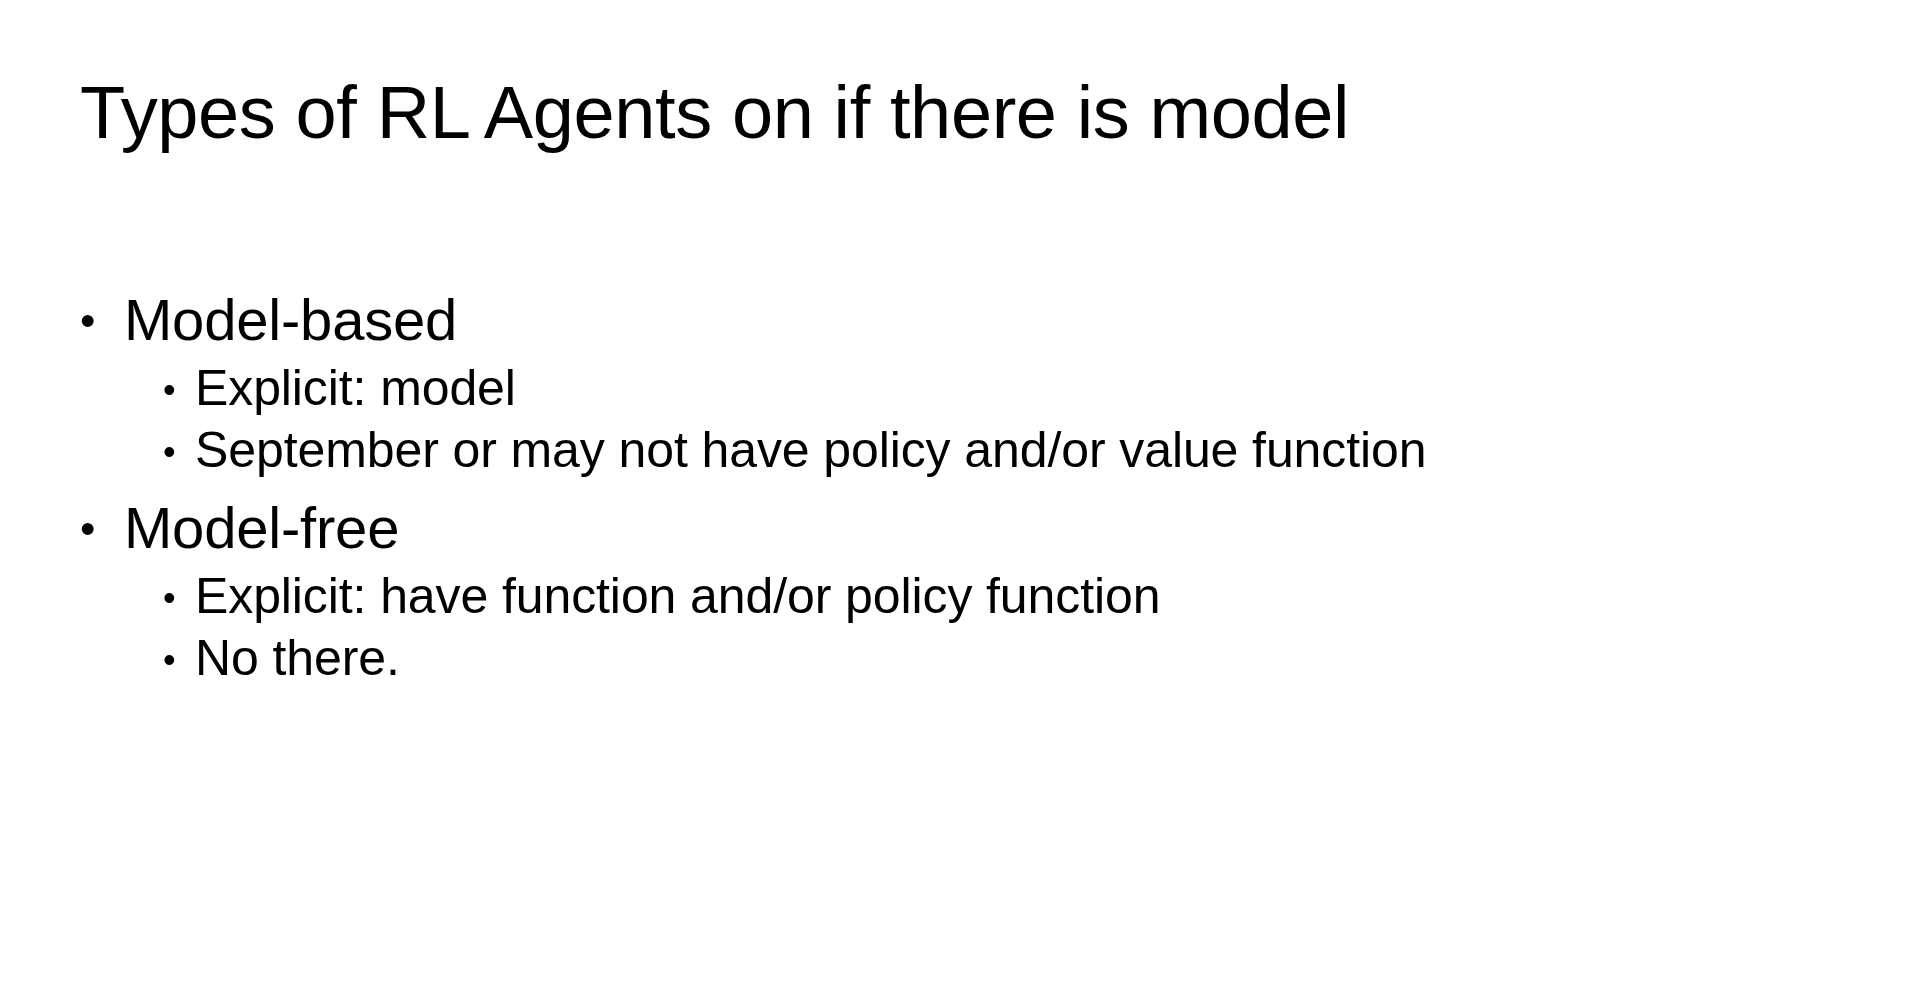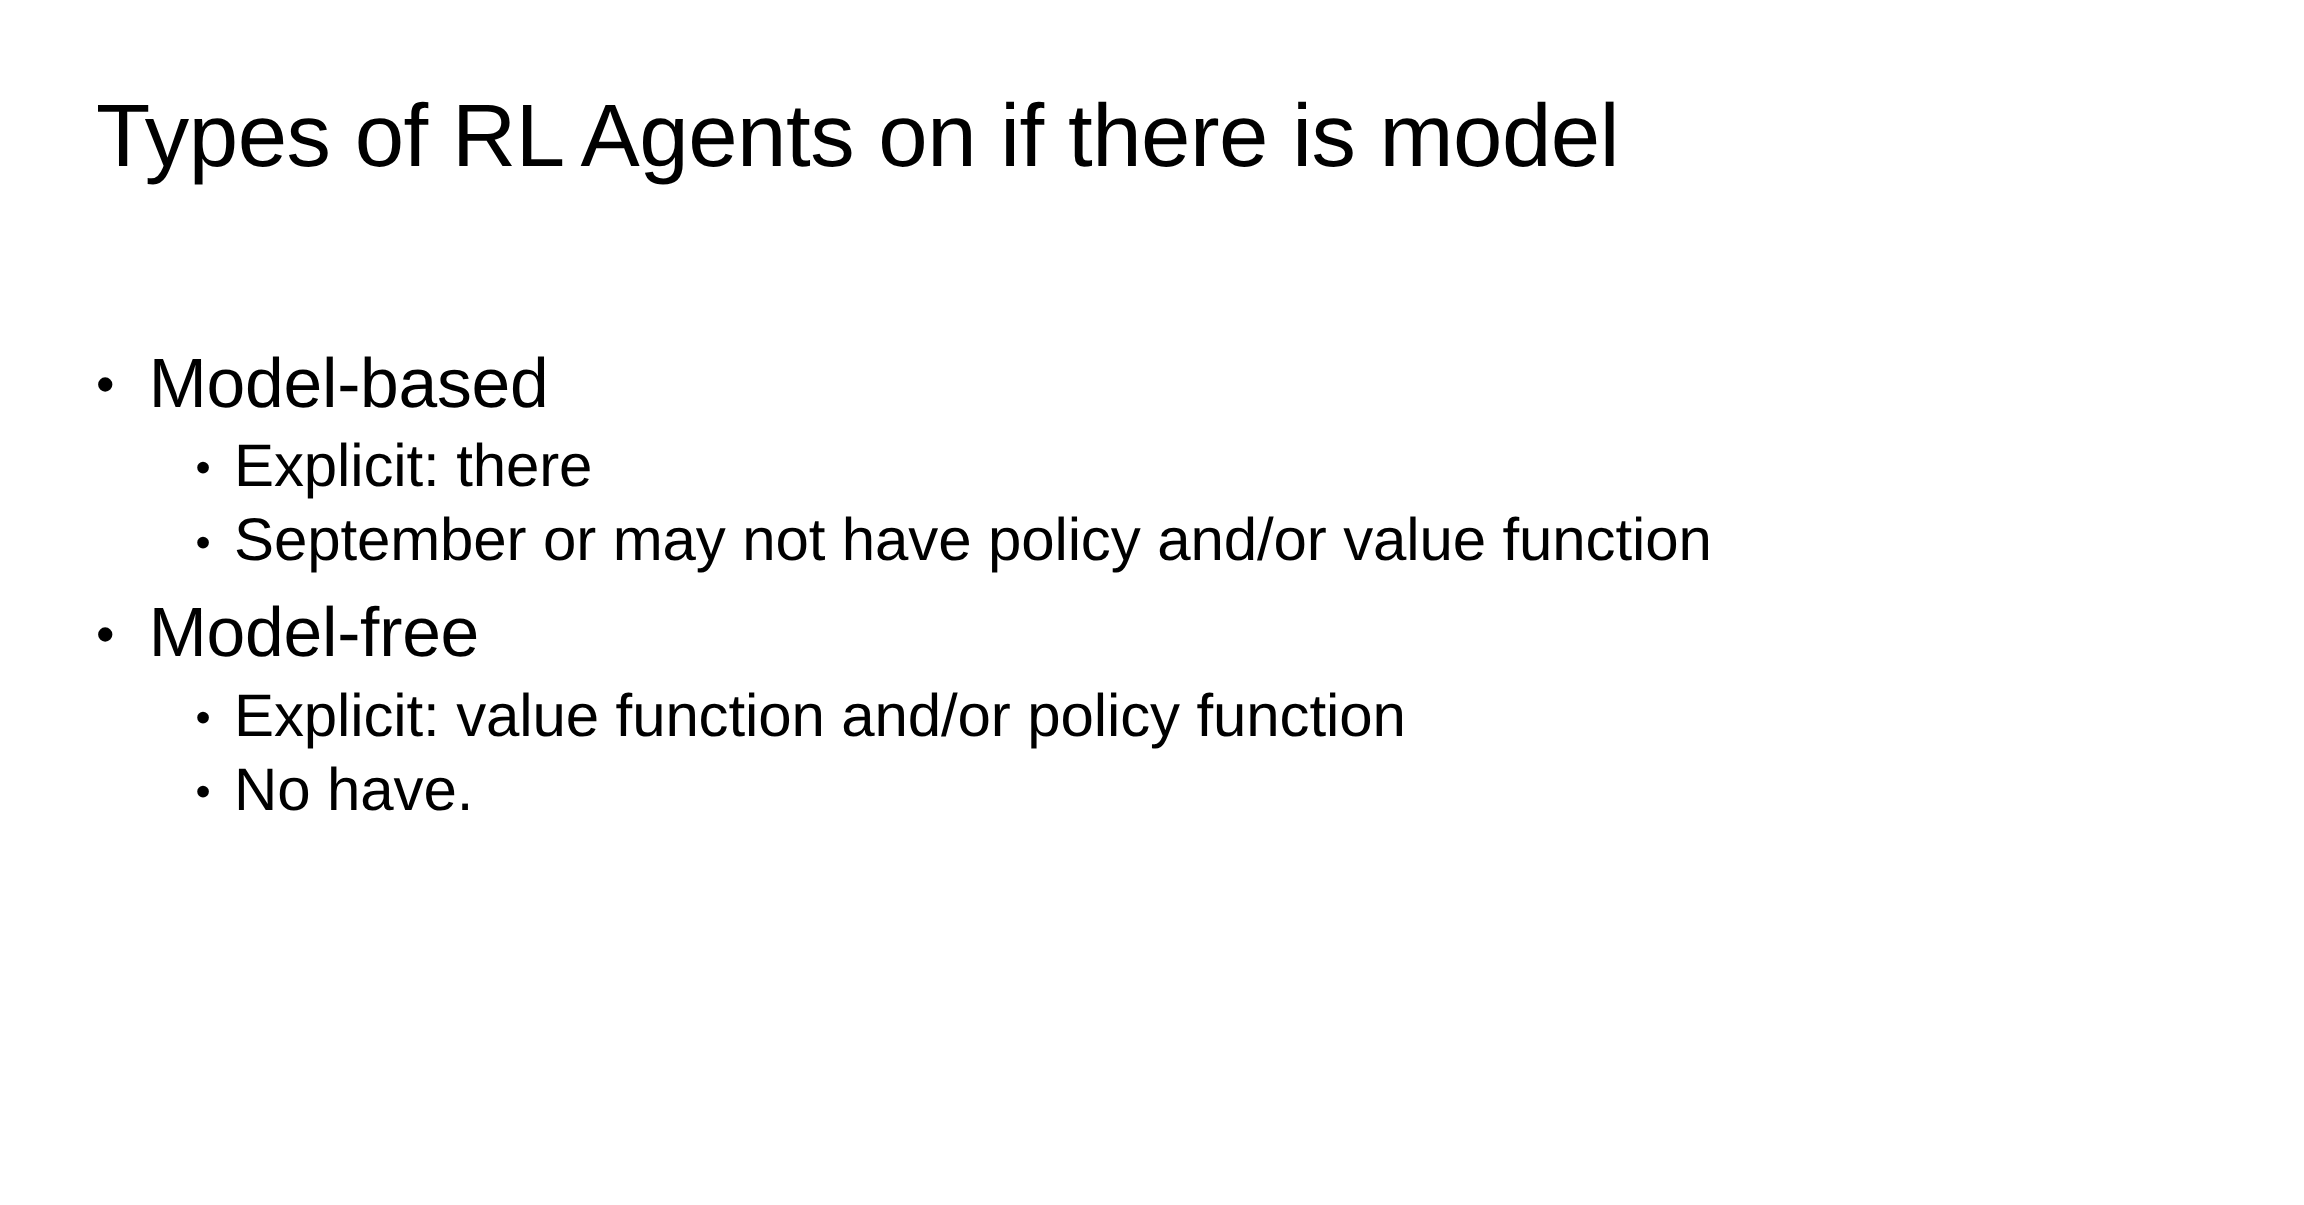--- a/index.html
+++ b/index.html
@@ -107,39 +107,39 @@
 
   <div class="body-list">
 
     <div class="bullet-row level-1">
       <span class="bullet-glyph">•</span>
       <span class="bullet-text">Model-based</span>
     </div>
 
     <div class="bullet-row level-2">
       <span class="bullet-glyph">•</span>
-      <span class="bullet-text">Explicit: there</span>
+      <span class="bullet-text">Explicit: model</span>
     </div>
 
     <div class="bullet-row level-2">
       <span class="bullet-glyph">•</span>
       <span class="bullet-text">September or may not have policy and/or value function</span>
     </div>
 
     <div class="group-gap"></div>
 
     <div class="bullet-row level-1">
       <span class="bullet-glyph">•</span>
       <span class="bullet-text">Model-free</span>
     </div>
 
     <div class="bullet-row level-2">
       <span class="bullet-glyph">•</span>
-      <span class="bullet-text">Explicit: value function and/or policy function</span>
+      <span class="bullet-text">Explicit: have function and/or policy function</span>
     </div>
 
     <div class="bullet-row level-2">
       <span class="bullet-glyph">•</span>
-      <span class="bullet-text">No have.</span>
+      <span class="bullet-text">No there.</span>
     </div>
 
   </div>
 </div>
 
 </body></html>

